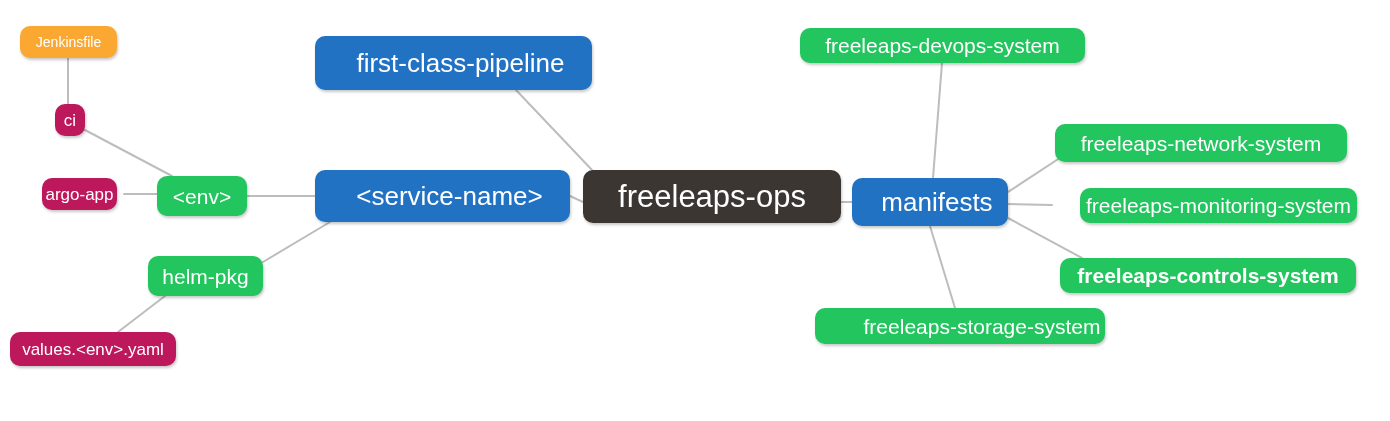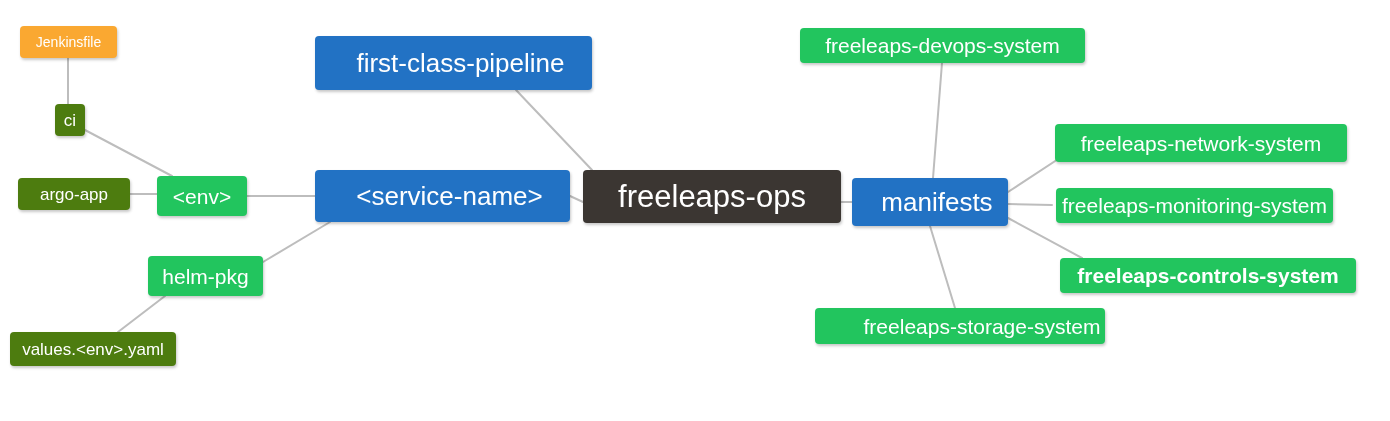--- a/index.html
+++ b/index.html
@@ -33,41 +33,41 @@
     fill: none;
     stroke-linecap: round;
   }
   .node {
     position: absolute;
     box-sizing: border-box;
     display: flex;
     align-items: center;
     justify-content: center;
     color: #ffffff;
-    border-radius: 4px;
+    border-radius: 10px;
     white-space: nowrap;
     box-shadow: 1px 2px 3px rgba(0,0,0,0.22);
     user-select: none;
     line-height: 1;
   }
   .node-root {
     background: #3b3632;
     font-size: 31px;
   }
   .node-blue {
     background: #2272c4;
   }
   .node-green {
     background: #22c55e;
   }
   .node-orange {
     background: #faa831;
   }
   .node-red {
-    background: #4d7c0f;
+    background: #be185d;
   }
   .size-xl { font-size: 31px; }
   .size-lg { font-size: 26px; padding-left: 14px; }
   .size-md { font-size: 21px; }
   .size-sm { font-size: 17px; }
   .size-xs { font-size: 14px; }
 </style>
 </head>
 <body>
 
@@ -89,22 +89,22 @@
       <line x1="930" y1="226" x2="955" y2="308" class="edge-line" stroke="#bdbdbd"></line>
     </svg>
   <div id="node-layer">
       <div class="node node-root size-xl" style="left: 583px; top: 170px; width: 258px; height: 53px;">freeleaps-ops</div>
       <div class="node node-blue size-lg" style="left: 315px; top: 170px; width: 255px; height: 52px;">&lt;service-name&gt;</div>
       <div class="node node-blue size-lg" style="left: 315px; top: 36px; width: 277px; height: 54px;">first-class-pipeline</div>
       <div class="node node-blue size-lg" style="left: 852px; top: 178px; width: 156px; height: 48px;">manifests</div>
       <div class="node node-green size-md" style="left: 157px; top: 176px; width: 90px; height: 40px;">&lt;env&gt;</div>
       <div class="node node-green size-md" style="left: 148px; top: 256px; width: 115px; height: 40px;">helm-pkg</div>
       <div class="node node-red size-sm" style="left: 55px; top: 104px; width: 30px; height: 32px;">ci</div>
-      <div class="node node-red size-sm" style="left: 18px; top: 178px; width: 112px; height: 32px;">argo-app</div>
+      <div class="node node-red size-sm" style="left: 42px; top: 178px; width: 75px; height: 32px;">argo-app</div>
       <div class="node node-orange size-xs" style="left: 20px; top: 26px; width: 97px; height: 32px;">Jenkinsfile</div>
       <div class="node node-red size-sm" style="left: 10px; top: 332px; width: 166px; height: 34px;">values.&lt;env&gt;.yaml</div>
       <div class="node node-green size-md" style="left: 800px; top: 28px; width: 285px; height: 35px;">freeleaps-devops-system</div>
       <div class="node node-green size-md" style="left: 1055px; top: 124px; width: 292px; height: 38px;">freeleaps-network-system</div>
-      <div class="node node-green size-md" style="left: 1056px; top: 188px; width: 277px; height: 35px;">freeleaps-monitoring-system</div>
+      <div class="node node-green size-md" style="left: 1080px; top: 188px; width: 277px; height: 35px;">freeleaps-monitoring-system</div>
       <div class="node node-green size-md" style="left: 1060px; top: 258px; width: 296px; height: 35px; font-weight: bold;">freeleaps-controls-system</div>
       <div class="node node-green size-md" style="left: 815px; top: 308px; width: 290px; height: 36px; padding-left: 44px;">freeleaps-storage-system</div>
     </div>
 </div>
 
 </body></html>

